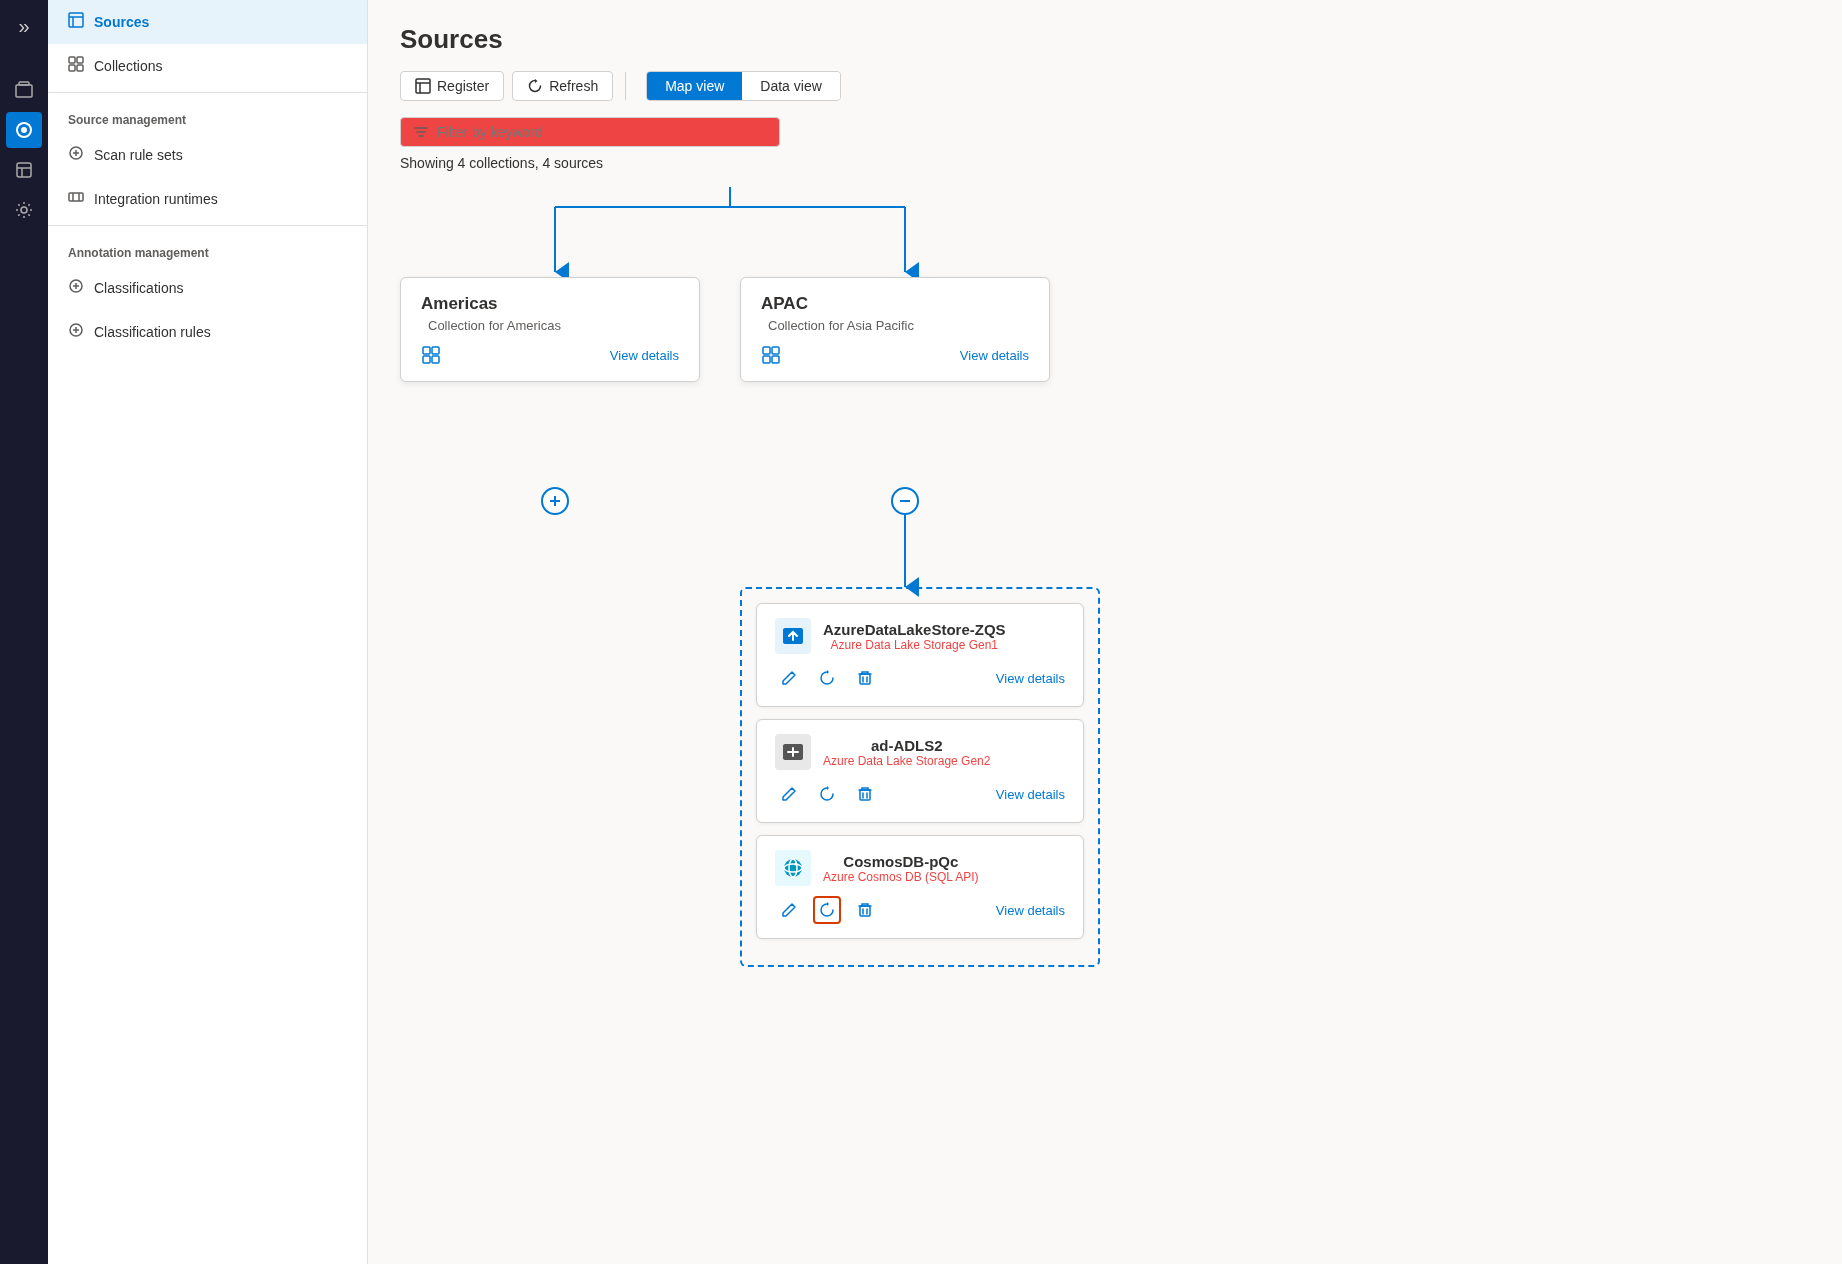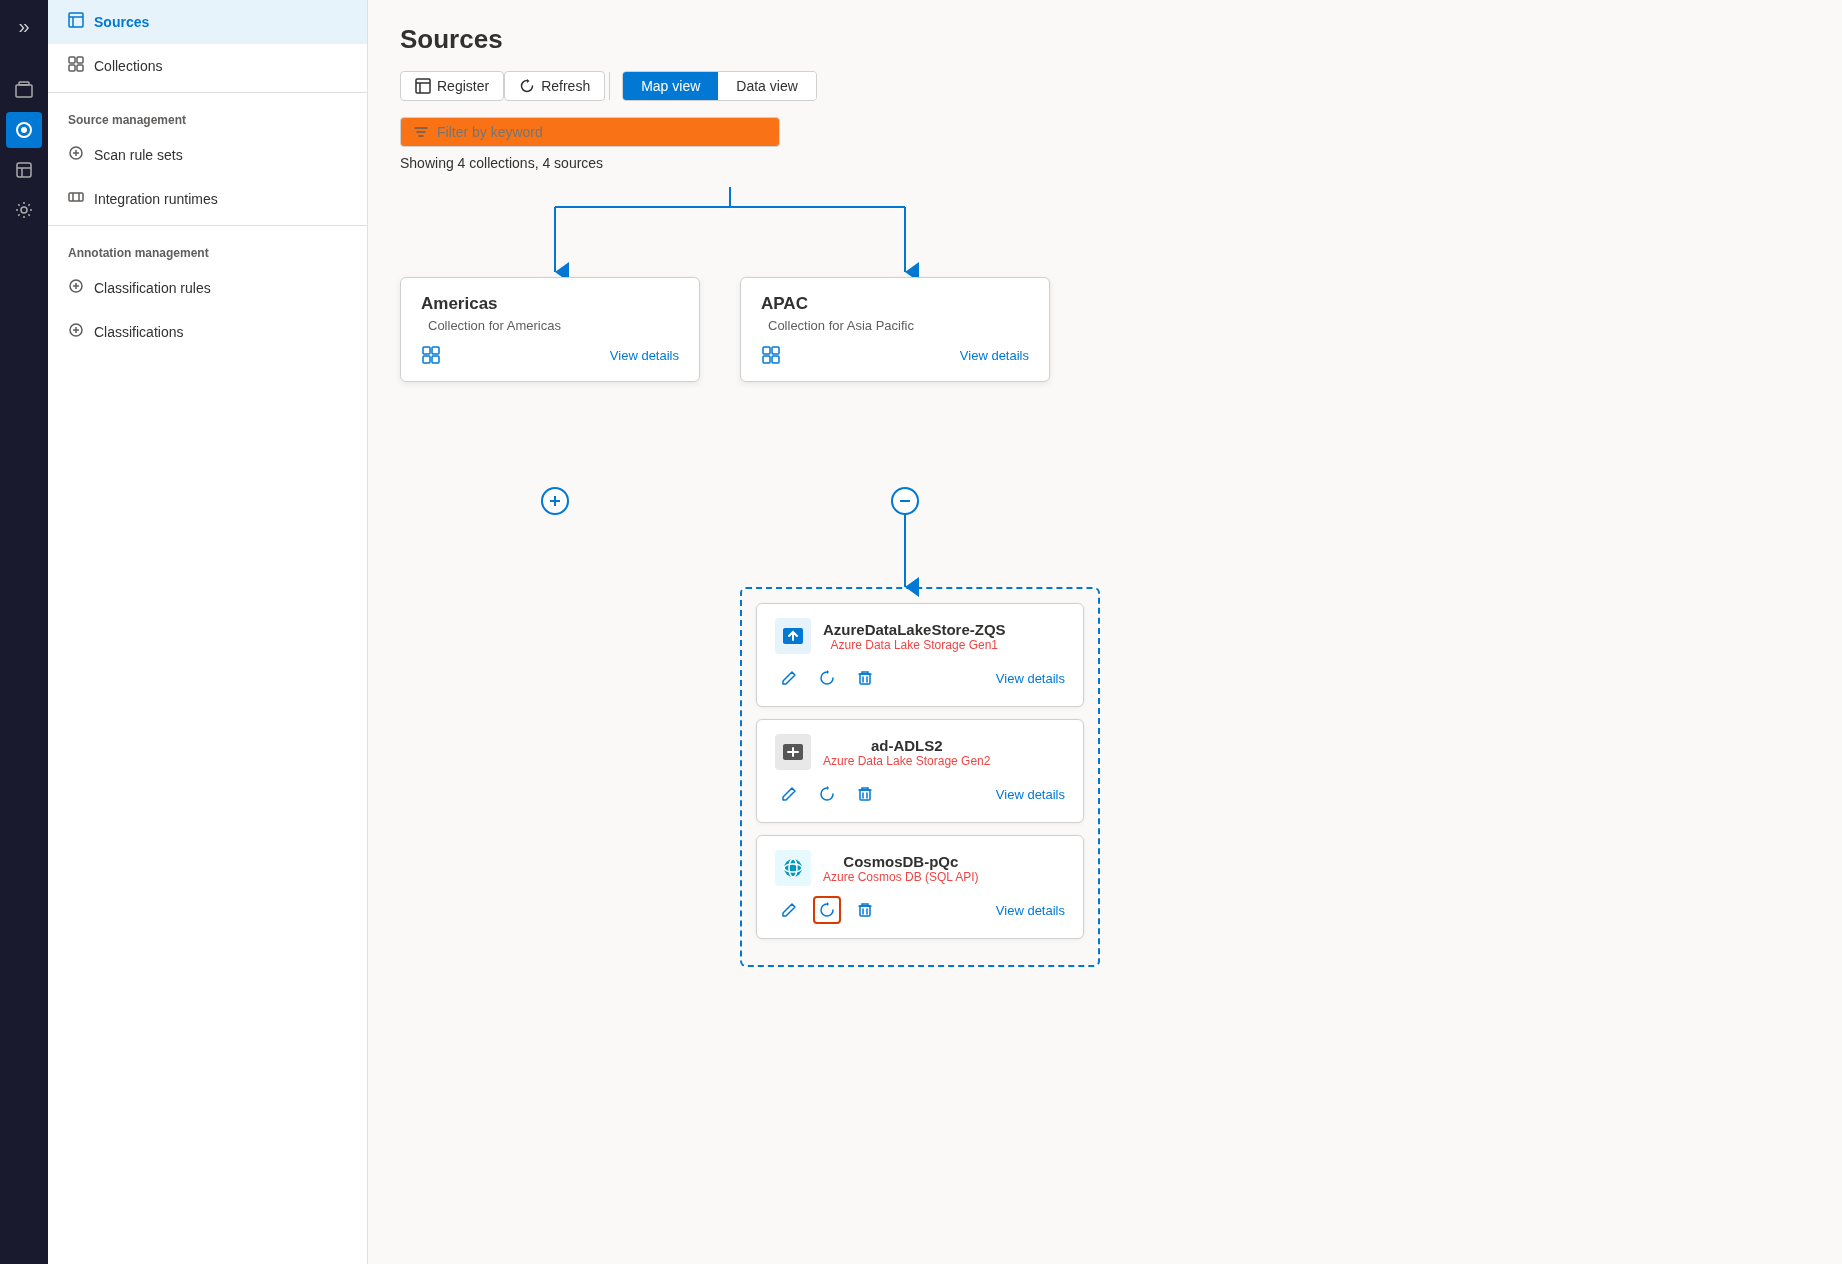--- a/index.html
+++ b/index.html
@@ -59,21 +59,21 @@
       overflow: hidden;
     }
     .main-header {
       padding: 24px 32px 0 32px;
     }
     .page-title {
       font-size: 26px; font-weight: 600; color: #323130;
       margin-bottom: 16px;
     }
     .toolbar {
-      display: flex; align-items: center; 
+      display: flex; align-items: center; gap: 8px;
       margin-bottom: 16px;
     }
     .toolbar-btn {
       display: flex; align-items: center; gap: 6px;
       padding: 6px 14px; border: 1px solid #d0d0d0;
       background: white; border-radius: 4px; cursor: pointer;
       font-size: 14px; color: #323130;
     }
     .view-toggle {
       display: flex; align-items: center;
@@ -86,21 +86,21 @@
     }
     .view-btn.active {
       background: #0078d4; color: white;
     }
     .toolbar-divider {
       width: 1px; height: 28px; background: #d0d0d0; margin: 0 4px;
     }
     .filter-box {
       display: flex; align-items: center; gap: 8px;
       border: 1px solid #d0d0d0; border-radius: 4px;
-      padding: 6px 12px; background: #f97316; width: 380px;
+      padding: 6px 12px; background: #ef4444; width: 380px;
       margin-bottom: 8px;
     }
     .filter-box input {
       border: none; outline: none; font-size: 14px; color: #323130; flex: 1;
       background: transparent;
     }
     .showing-text {
       font-size: 14px; color: #323130; margin-bottom: 16px;
     }
 
@@ -281,31 +281,31 @@
 
   <div class="sidebar-section-header">Annotation management</div>
 
   <div class="sidebar-item">
     <span class="icon">
       <svg width="16" height="16" viewBox="0 0 16 16" fill="none">
           <circle cx="8" cy="8" r="6" stroke="#605e5c" stroke-width="1.5"></circle>
           <path d="M5 8h6M8 5v6" stroke="#605e5c" stroke-width="1.5"></path>
         </svg>
     </span>
-    <span>Classification rules</span>
+    <span>Classifications</span>
   </div>
 
   <div class="sidebar-item">
     <span class="icon">
       <svg width="16" height="16" viewBox="0 0 16 16" fill="none">
           <circle cx="8" cy="8" r="6" stroke="#605e5c" stroke-width="1.5"></circle>
           <path d="M5 8h6M8 5v6" stroke="#605e5c" stroke-width="1.5"></path>
         </svg>
     </span>
-    <span>Classifications</span>
+    <span>Classification rules</span>
   </div>
 </div>
 
 <div class="main">
   <div class="main-header">
     <div class="page-title">Sources</div>
 
     <div class="toolbar">
       <button class="toolbar-btn">
         <svg width="16" height="16" viewBox="0 0 16 16" fill="none">

